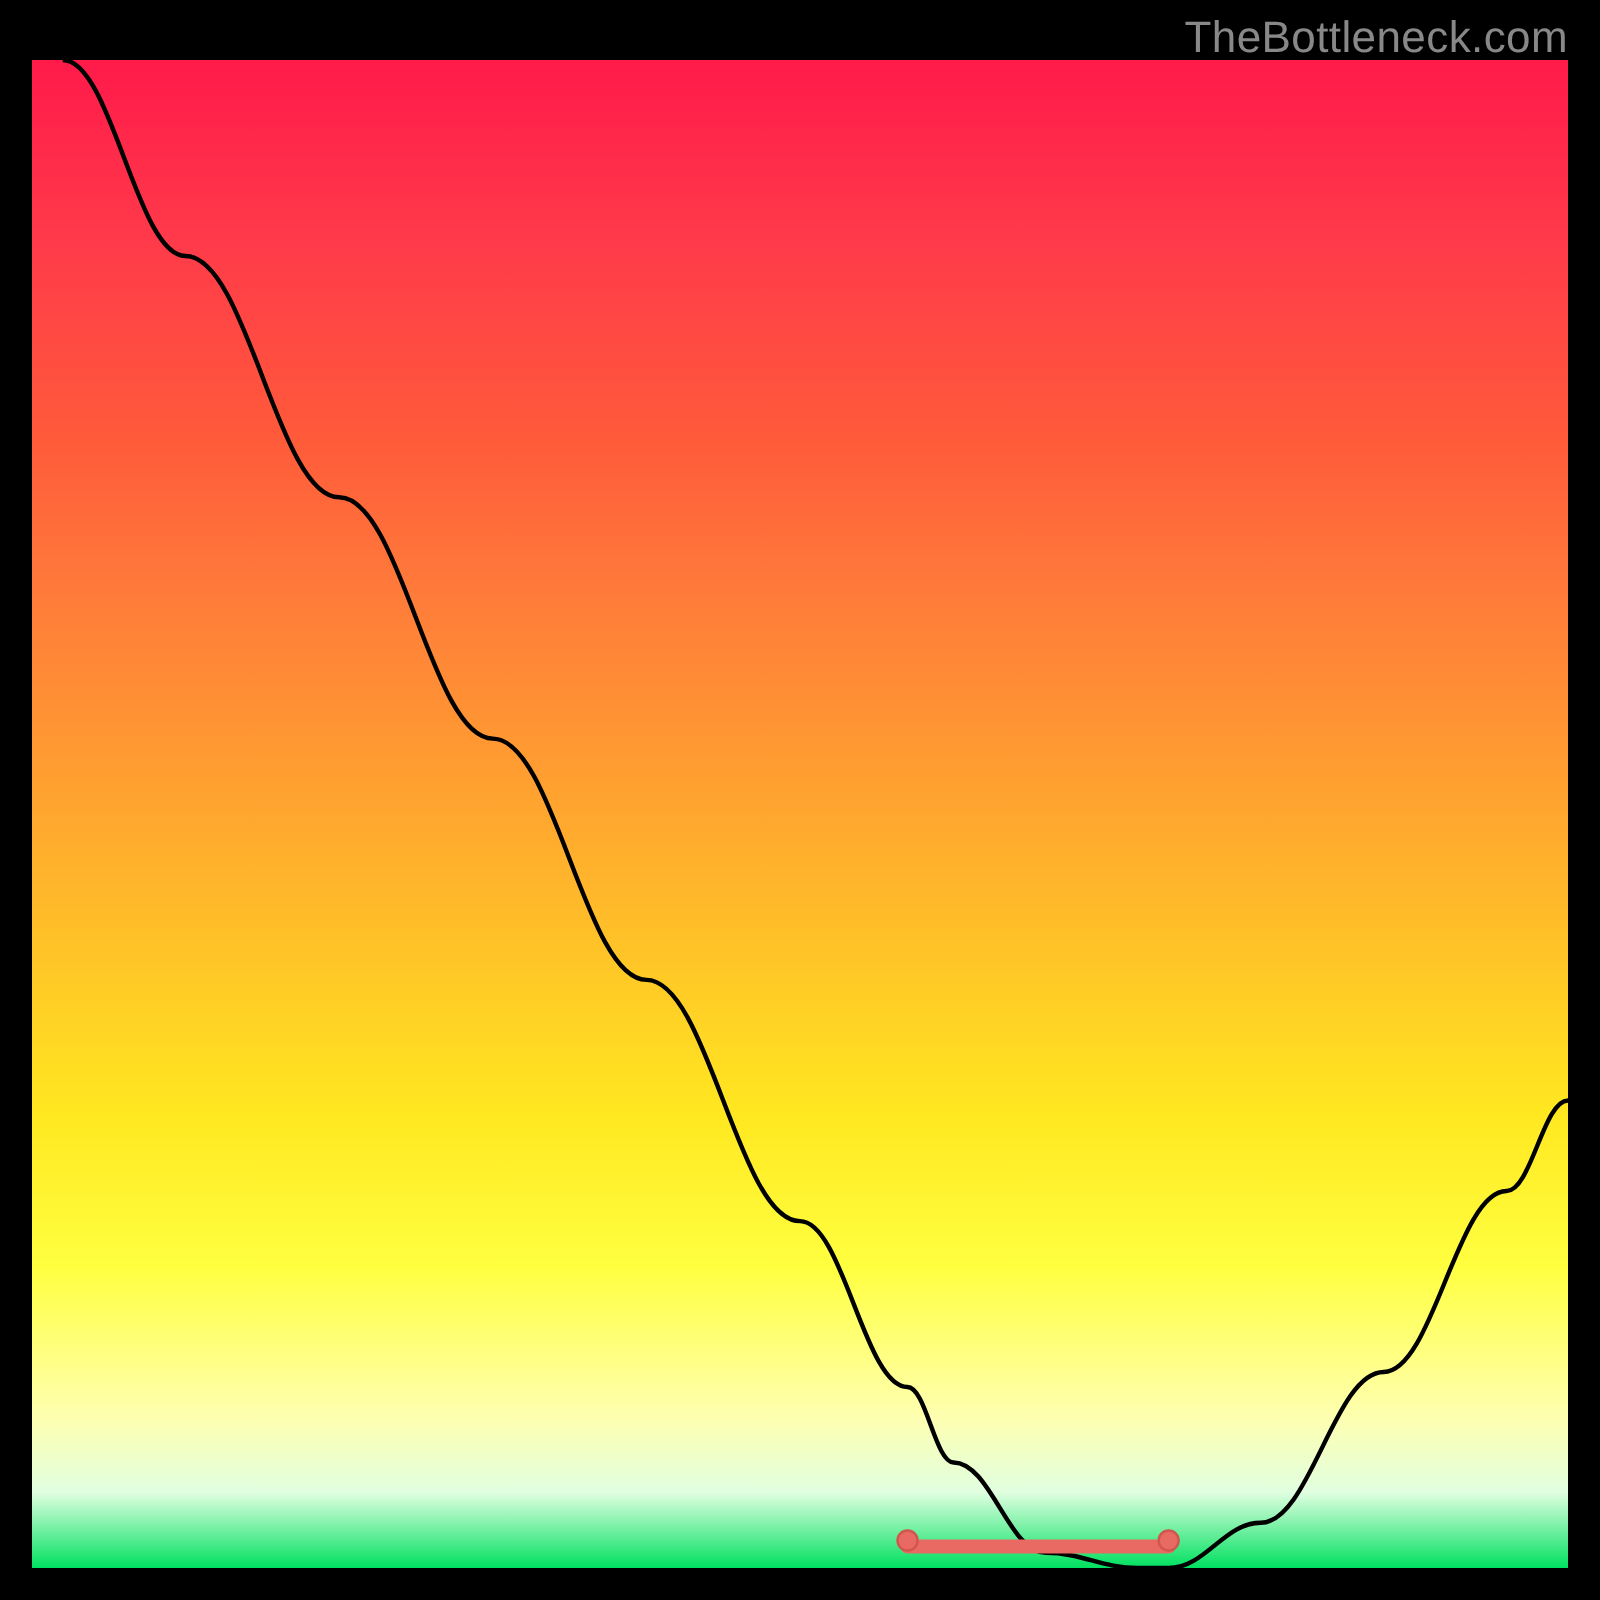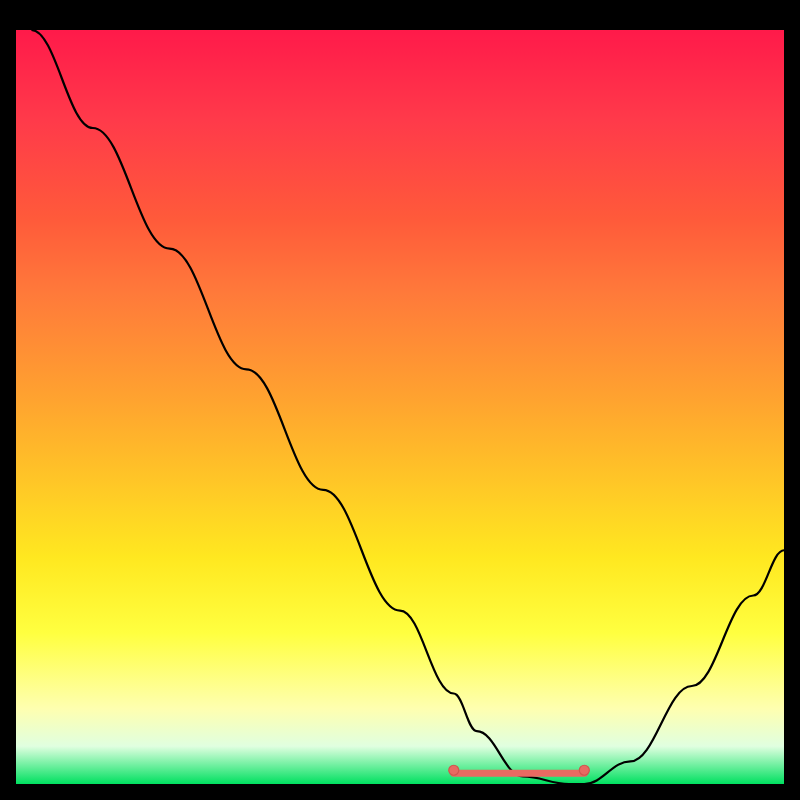--- a/index.html
+++ b/index.html
@@ -29,20 +29,21 @@
     letter-spacing: 0.2px;
   }
   .dot { fill: #e86a62; }
   .dot-stroke { stroke: #d0564e; stroke-width: 1.2; }
   .flat { stroke: #e86a62; stroke-width: 7; stroke-linecap: round; }
 </style>
 </head>
 <body>
 
 <div class="container">
+  <div class="watermark">TheBottleneck.com</div>
   <div class="plot-area">
     <div class="gradient-bg"></div>
     <svg class="curve" viewBox="0 0 768 754" preserveAspectRatio="none">
       <path id="curve-path" fill="none" stroke="#000" stroke-width="2.2" d="M 15.36 0 C 39.93600000000001 0, 52.224000000000004 98.01999999999998, 76.80000000000001 98.01999999999998 C 107.52000000000001 98.01999999999998, 122.88000000000002 218.66000000000008, 153.60000000000002 218.66000000000008 C 184.32 218.66000000000008, 199.68 339.29999999999995, 230.39999999999998 339.29999999999995 C 261.12 339.29999999999995, 276.48 459.94, 307.20000000000005 459.94 C 337.92 459.94, 353.28000000000003 580.5799999999999, 384 580.5799999999999 C 405.504 580.5799999999999, 416.256 663.52, 437.76 663.52 C 446.976 663.52, 451.58399999999995 701.22, 460.79999999999995 701.22 C 479.23199999999997 701.22, 488.448 746.46, 506.88 746.46 C 525.312 746.46, 534.528 754, 552.96 754 C 559.104 754, 562.1759999999999 754, 568.3199999999999 754 C 586.752 754, 595.9680000000001 731.38, 614.4000000000001 731.38 C 638.9760000000001 731.38, 651.264 655.98, 675.84 655.98 C 700.416 655.98, 712.704 565.5, 737.28 565.5 C 749.568 565.5, 755.712 520.26, 768 520.26"></path>
       <line id="flat-seg" class="flat" x1="437.76" y1="743.23" x2="568.3199999999999" y2="743.23"></line>
       <circle id="dot-left" class="dot dot-stroke" r="5" cx="437.76" cy="740.23"></circle>
       <circle id="dot-right" class="dot dot-stroke" r="5" cx="568.3199999999999" cy="740.23"></circle>
     </svg>
   </div>
 </div>

